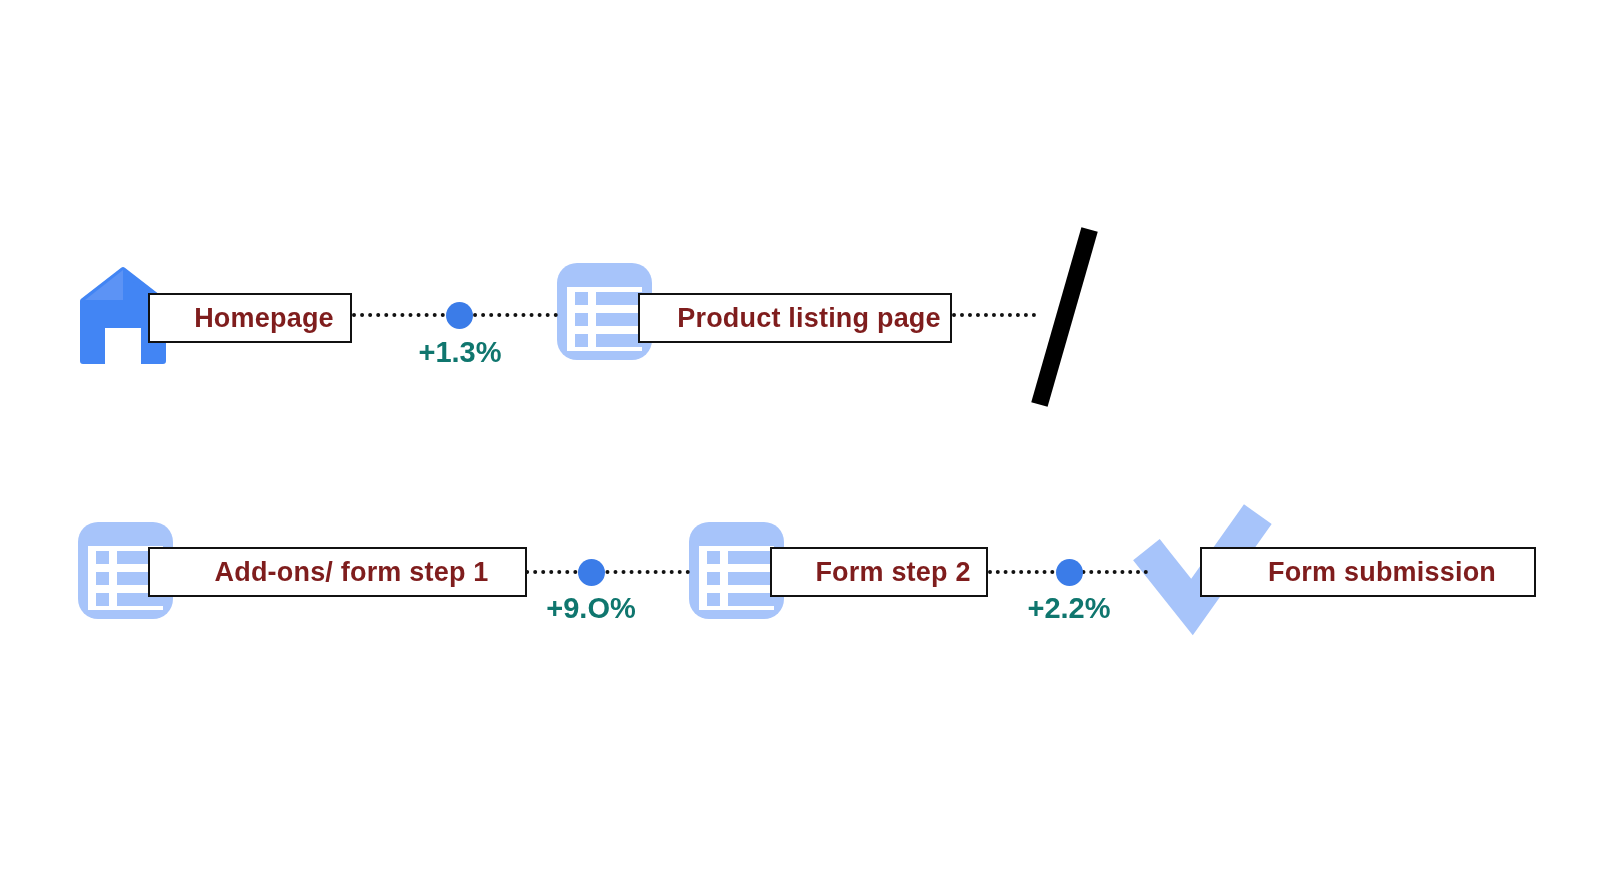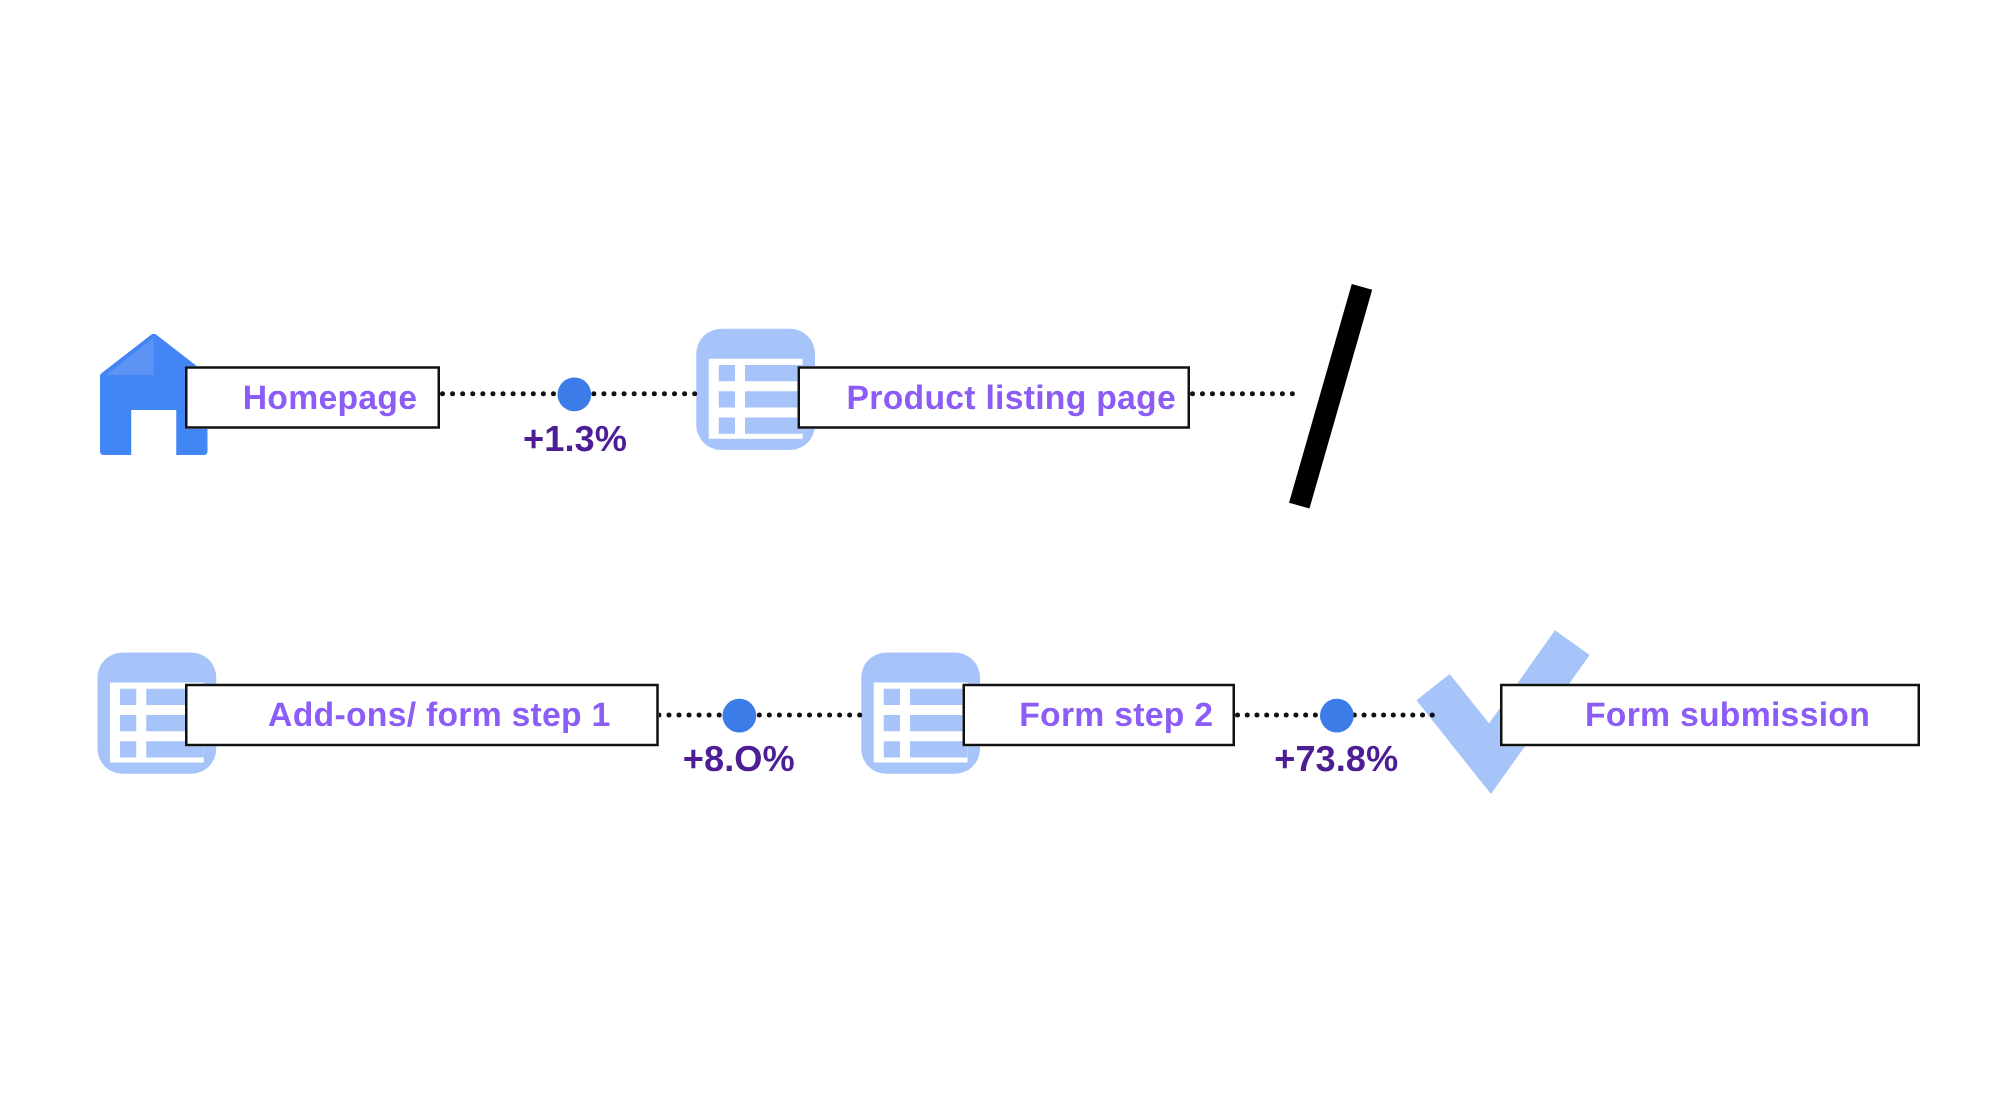--- a/index.html
+++ b/index.html
@@ -10,31 +10,31 @@
   }
   .canvas{
     position:relative;width:1601px;height:874px;background:#ffffff;
   }
   .step-box{
     position:absolute;height:50px;border:2px solid #111111;background:#ffffff;
     display:flex;align-items:center;justify-content:center;box-sizing:border-box;
     z-index:3;
   }
   .step-box .lbl{
-    font-size:27px;font-weight:bold;color:#8b5cf6;white-space:nowrap;letter-spacing:0.2px;margin-left:28px;
+    font-size:27px;font-weight:bold;color:#7f1d1d;white-space:nowrap;letter-spacing:0.2px;margin-left:28px;
   }
   .dotted-line{
     position:absolute;height:0;border-top:4px dotted #111111;z-index:1;
   }
   .conv-dot{
     position:absolute;width:27px;height:27px;border-radius:50%;background:#3b7ce8;z-index:2;
   }
   .conv-label{
     position:absolute;width:130px;text-align:center;font-size:29px;font-weight:bold;
-    color:#4c1d95;z-index:2;white-space:nowrap;
+    color:#0f766e;z-index:2;white-space:nowrap;
   }
   .icon-abs{position:absolute;z-index:0;}
   .list-icon{
     position:absolute;width:95px;height:97px;border-radius:20px;background:#a7c4fa;z-index:0;
   }
   .list-icon .panel{
     position:absolute;left:10px;right:10px;top:24px;bottom:9px;background:#ffffff;
     display:flex;flex-direction:column;justify-content:center;gap:8px;padding:4px 0 4px 8px;
     box-sizing:border-box;
   }
@@ -106,21 +106,21 @@
         </div>
     </div>
   </div>
 
   <div class="step-box" style="left:148px;top:547px;width:379px;">
     <span class="lbl">Add-ons/ form step 1</span>
   </div>
 
   <div class="dotted-line" style="left:485px;top:570px;width:205px;"></div>
   <div class="conv-dot" style="left:578px;top:559px;"></div>
-  <div class="conv-label" style="left:526px;top:592px;">+8.O%</div>
+  <div class="conv-label" style="left:526px;top:592px;">+9.O%</div>
 
   <div class="list-icon" style="left:689px;top:522px;">
     <div class="panel">
       <div class="row">
           <span class="bullet"></span>
           <span class="bar"></span>
         </div>
       <div class="row">
           <span class="bullet"></span>
           <span class="bar"></span>
@@ -131,21 +131,21 @@
         </div>
     </div>
   </div>
 
   <div class="step-box" style="left:770px;top:547px;width:218px;">
     <span class="lbl">Form step 2</span>
   </div>
 
   <div class="dotted-line" style="left:988px;top:570px;width:160px;"></div>
   <div class="conv-dot" style="left:1056px;top:559px;"></div>
-  <div class="conv-label" style="left:1004px;top:592px;">+73.8%</div>
+  <div class="conv-label" style="left:1004px;top:592px;">+2.2%</div>
 
   <svg class="icon-abs" style="left:1128px;top:508px;overflow:visible;z-index:0;" width="150" height="125" viewBox="0 0 150 125">
     <polyline points="29,55 64,99 120,20" fill="none" stroke="#a7c4fa" stroke-width="34" stroke-linecap="square" stroke-linejoin="miter"></polyline>
   </svg>
 
   <div class="step-box" style="left:1200px;top:547px;width:336px;">
     <span class="lbl">Form submission</span>
   </div>
 
 </div>

